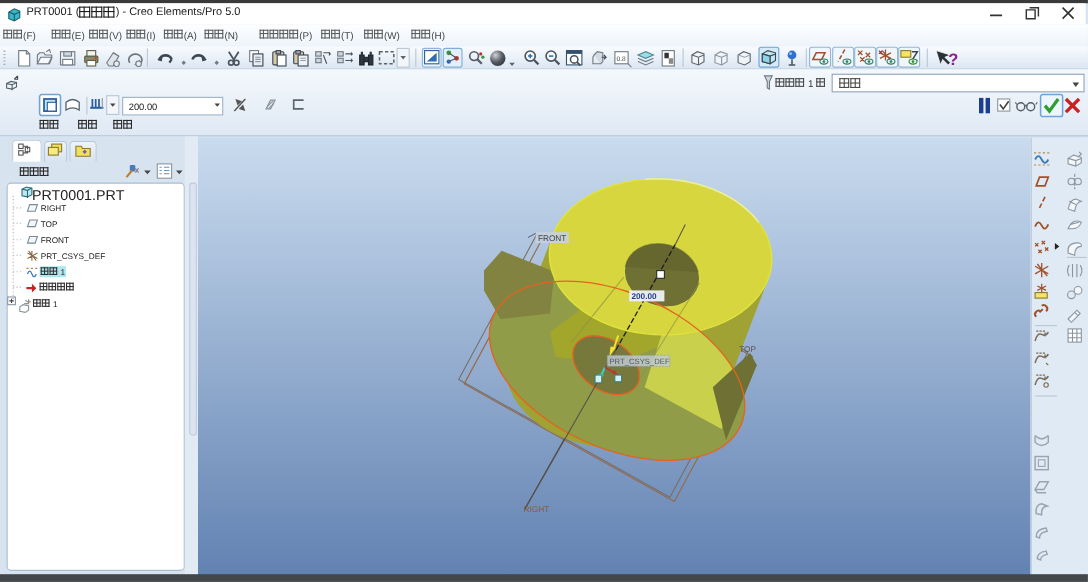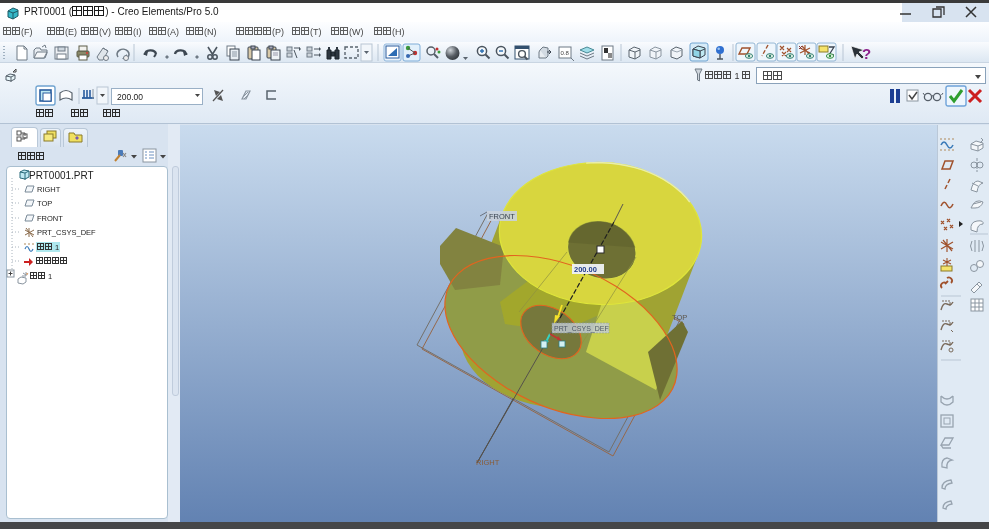--- a/index.html
+++ b/index.html
@@ -5,21 +5,21 @@
 .abs{position:absolute}
 .z9{display:inline-block;width:9px;height:9px;margin-right:1px;vertical-align:top;background:linear-gradient(#4a4a4a,#4a4a4a) 0 0/9px 1px no-repeat,linear-gradient(#4a4a4a,#4a4a4a) 0 8px/9px 1px no-repeat,linear-gradient(#4a4a4a,#4a4a4a) 0 0/1px 9px no-repeat,linear-gradient(#4a4a4a,#4a4a4a) 8px 0/1px 9px no-repeat,linear-gradient(#4a4a4a,#4a4a4a) 0 4px/9px 1px no-repeat,linear-gradient(#4a4a4a,#4a4a4a) 4px 0/1px 9px no-repeat;}
 .zm{display:inline-block;width:8px;height:8px;margin-right:1px;vertical-align:top;background:linear-gradient(#4a4a4a,#4a4a4a) 0 0/8px 1px no-repeat,linear-gradient(#4a4a4a,#4a4a4a) 0 7px/8px 1px no-repeat,linear-gradient(#4a4a4a,#4a4a4a) 0 0/1px 8px no-repeat,linear-gradient(#4a4a4a,#4a4a4a) 7px 0/1px 8px no-repeat,linear-gradient(#4a4a4a,#4a4a4a) 0 3px/8px 1px no-repeat,linear-gradient(#4a4a4a,#4a4a4a) 3px 0/1px 8px no-repeat;}
 .z8{display:inline-block;width:8px;height:8px;margin-right:1px;vertical-align:top;background:linear-gradient(#2b2b2b,#2b2b2b) 0 0/8px 1px no-repeat,linear-gradient(#2b2b2b,#2b2b2b) 0 7px/8px 1px no-repeat,linear-gradient(#2b2b2b,#2b2b2b) 0 0/1px 8px no-repeat,linear-gradient(#2b2b2b,#2b2b2b) 7px 0/1px 8px no-repeat,linear-gradient(#2b2b2b,#2b2b2b) 0 3px/8px 1px no-repeat,linear-gradient(#2b2b2b,#2b2b2b) 3px 0/1px 8px no-repeat;}
 .z7{display:inline-block;width:7px;height:7px;margin-right:1px;vertical-align:top;background:linear-gradient(#333,#333) 0 0/7px 1px no-repeat,linear-gradient(#333,#333) 0 6px/7px 1px no-repeat,linear-gradient(#333,#333) 0 0/1px 7px no-repeat,linear-gradient(#333,#333) 6px 0/1px 7px no-repeat,linear-gradient(#333,#333) 0 3px/7px 1px no-repeat,linear-gradient(#333,#333) 3px 0/1px 7px no-repeat;}
 .z10{display:inline-block;width:10px;height:10px;margin-right:1px;vertical-align:top;background:linear-gradient(#1a1a1a,#1a1a1a) 0 0/10px 1px no-repeat,linear-gradient(#1a1a1a,#1a1a1a) 0 9px/10px 1px no-repeat,linear-gradient(#1a1a1a,#1a1a1a) 0 0/1px 10px no-repeat,linear-gradient(#1a1a1a,#1a1a1a) 9px 0/1px 10px no-repeat,linear-gradient(#1a1a1a,#1a1a1a) 0 4px/10px 1px no-repeat,linear-gradient(#1a1a1a,#1a1a1a) 4px 0/1px 10px no-repeat;}
 svg{display:block}
 i{font-style:normal}
 </style></head><body>
 <div class="abs" style="left:0;top:0;width:989px;height:3px;background:#3a3a3a"></div>
-<div class="abs" style="left:0;top:3px;width:902px;height:19px;background:#fff">
+<div class="abs" style="left:0;top:3px;width:987px;height:19px;background:#fff">
  <svg width="14" height="14" style="position:absolute;left:6px;top:3px">
       <path d="M2 5l5-3 5 2v6l-5 3-5-2z" fill="#35b8c8" stroke="#1d5a66"></path>
       <path d="M2 5l5 2 5-2M7 7v6" fill="none" stroke="#1d5a66"></path>
     </svg>
  <span style="position:absolute;left:24px;top:3px;font-size:10px;color:#1a1a1a">PRT0001 (<i class="z10"></i><i class="z10"></i><i class="z10"></i>) - Creo Elements/Pro 5.0</span>
  <svg width="100" height="16" style="position:absolute;left:893px;top:2px">
   <path d="M7 9h11" stroke="#333" stroke-width="1.5"></path>
   <path d="M40 4h8v8h-8z" fill="none" stroke="#333" stroke-width="1.3"></path>
       <path d="M43 2h8v8" fill="none" stroke="#333" stroke-width="1.3"></path>
   <path d="M73 2l10 10M83 2 73 12" stroke="#333" stroke-width="1.5"></path>
@@ -50,21 +50,21 @@
   <svg width="10" height="10" style="position:absolute;right:2px;top:4px">
       <path d="M2 3l3 4 3-4z" fill="#444"></path>
     </svg>
 </div>
 <div class="abs" style="left:0;top:124px;width:180px;height:398px;background:#d8e3f0"></div>
 <div class="abs" style="left:11px;top:127px;width:27px;height:20px;background:#fff;border:1px solid #b9c8d8;border-bottom:none;border-radius:4px 4px 0 0"></div>
 <div class="abs" style="left:40px;top:128px;width:21px;height:19px;background:linear-gradient(180deg,#eef4fa,#d8e3f0);border:1px solid #b9c8d8;border-bottom:none;border-radius:4px 4px 0 0"></div>
 <div class="abs" style="left:63px;top:128px;width:25px;height:19px;background:linear-gradient(180deg,#eef4fa,#d8e3f0);border:1px solid #b9c8d8;border-bottom:none;border-radius:4px 4px 0 0"></div>
 <div class="abs" style="left:18px;top:152px;font-size:8px;font-weight:bold"><i class="z8"></i><i class="z8"></i><i class="z8"></i></div>
 <div class="abs" style="left:6px;top:166px;width:162px;height:353px;background:#fff;border:1px solid #a9bfd0;border-radius:4px"></div>
-<div class="abs" style="left:29px;top:170px;font-size:10px;color:#222">PRT0001.PRT</div>
+<div class="abs" style="left:29px;top:170px;font-size:13px;color:#222">PRT0001.PRT</div>
 <div class="abs" style="left:37px;top:185px;font-size:7.5px;color:#222">RIGHT</div>
 <div class="abs" style="left:37px;top:199px;font-size:7.5px;color:#222">TOP</div>
 <div class="abs" style="left:37px;top:214px;font-size:7.5px;color:#222">FRONT</div>
 <div class="abs" style="left:37px;top:228px;font-size:7.5px;color:#222">PRT_CSYS_DEF</div>
 <div class="abs" style="left:36px;top:242px;width:24px;height:10px;background:#aee8ee"></div>
 <div class="abs" style="left:37px;top:243px;font-size:7.5px;color:#222"><i class="z7"></i><i class="z7"></i> 1</div>
 <div class="abs" style="left:36px;top:257px;font-size:7.5px;color:#222"><i class="z7"></i><i class="z7"></i><i class="z7"></i><i class="z7"></i></div>
 <div class="abs" style="left:30px;top:272px;font-size:7.5px;color:#222"><i class="z7"></i><i class="z7"></i> 1</div>
 <div class="abs" style="left:168px;top:124px;width:12px;height:398px;background:#e2eaf4"></div>
 <div class="abs" style="left:172px;top:166px;width:7px;height:230px;background:#dbe4f0;border:1px solid #c0ccdc;border-radius:3px"></div>

